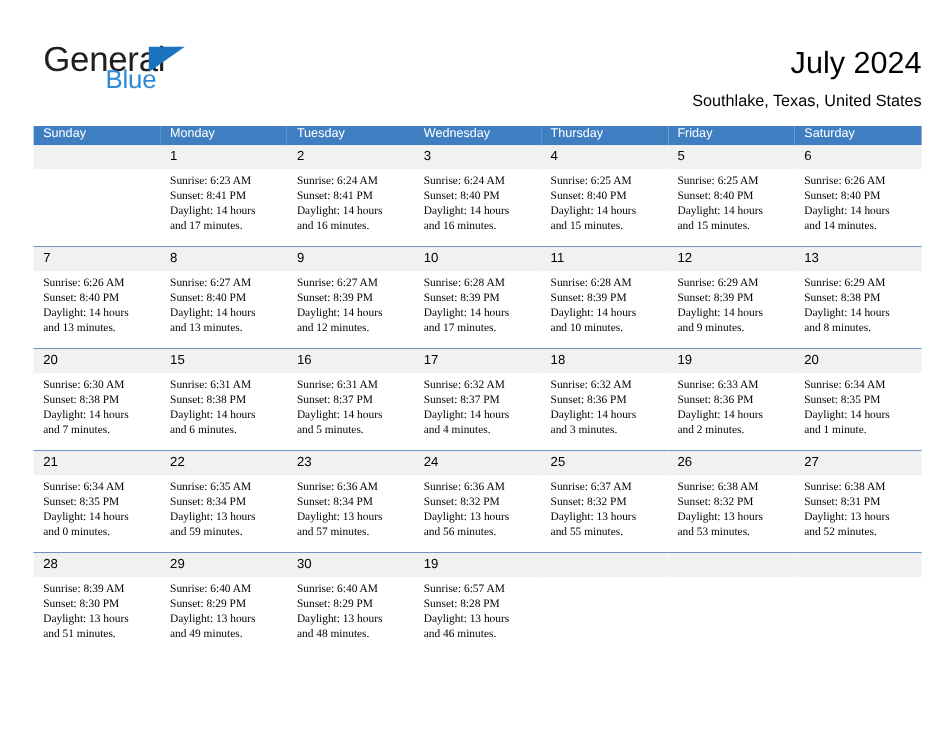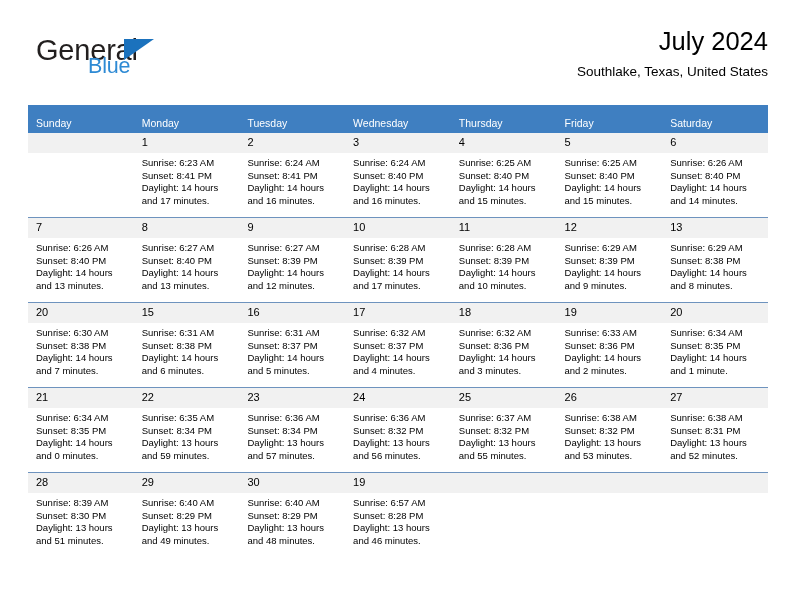--- a/index.html
+++ b/index.html
@@ -68,20 +68,21 @@
     position: absolute;
     right: 0;
     top: 0;
     text-align: right;
   }
   .cal-title {
     font-size: 25.5px;
     color: #000;
     line-height: 30px;
     white-space: nowrap;
+    margin-top: 12px;
   }
   .cal-subtitle {
     font-size: 13.5px;
     color: #000;
     line-height: 20px;
     margin-top: 6px;
     white-space: nowrap;
   }
 
   
@@ -92,21 +93,21 @@
     width: 740px;
     border-collapse: collapse;
     table-layout: fixed;
   }
   .calendar th {
     background: #3f7fc1;
     color: #ffffff;
     font-weight: normal;
     font-size: 10.5px;
     text-align: left;
-    padding: 12px 0 4px 8px;
+    padding: 0 0 4px 8px;
     height: 12px;
     line-height: 12px;
   }
   .calendar td {
     vertical-align: top;
     padding: 0;
     border-top: 1px solid #6e93be;
     width: 105.71px;
     height: 84px;
   }
@@ -126,20 +127,21 @@
     height: 15px;
   }
   .daycell.empty .daynum {
     background: #f1f1f1;
   }
   .daytext {
     padding: 4px 6px 0 8px;
     font-size: 9.5px;
     line-height: 12.6px;
     color: #000;
+    font-family: Liberation Serif, serif;
   }
   .daytext div { white-space: nowrap; }
 </style>
 </head>
 <body>
 
 <div class="page">
 
   <div class="header">
 

